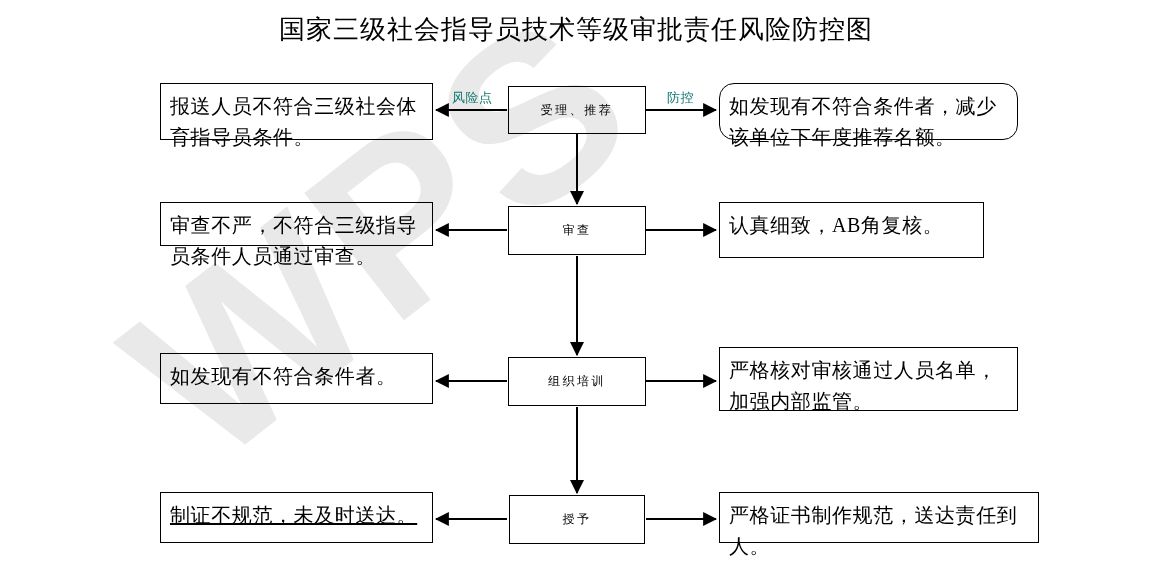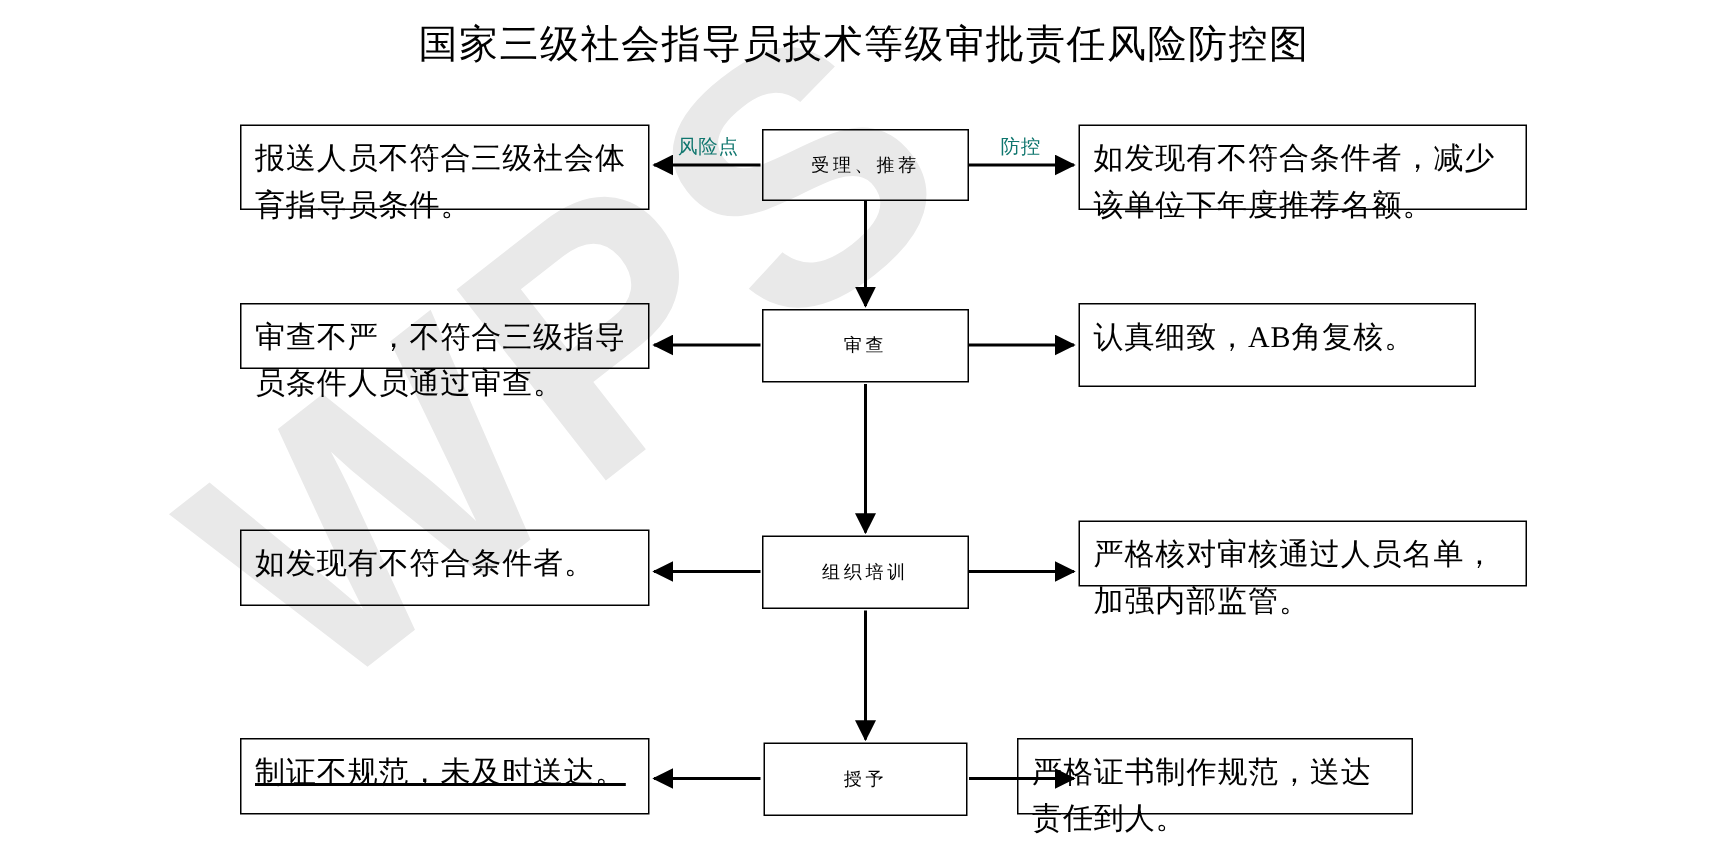--- a/index.html
+++ b/index.html
@@ -144,21 +144,21 @@
 <div id="chart">
 
   <div class="node side" style="left:160px; top:83px; width:273px; height:57px;">
     <span class="txt">报送人员不符合三级社会体育指导员条件。</span>
   </div>
 
   <div class="node process" style="left:508px; top:86px; width:138px; height:48px;">
     <span class="txt">受理、推荐</span>
   </div>
 
-  <div class="node side" style="left:719px; top:83px; width:299px; height:57px;">
+  <div class="node side" style="left:719px; top:83px; width:299px; height:57px;border-radius:15px;">
     <span class="txt">如发现有不符合条件者，减少该单位下年度推荐名额。</span>
   </div>
 
   <div class="edge-label" style="left:452px; top:89px;">风险点</div>
   <div class="edge-label" style="left:667px; top:89px;">防控</div>
 
   <div class="node side" style="left:160px; top:202px; width:273px; height:44px;">
     <span class="txt">审查不严，不符合三级指导员条件人员通过审查。</span>
   </div>
 
@@ -171,29 +171,29 @@
   </div>
 
   <div class="node side" style="left:160px; top:353px; width:273px; height:51px;">
     <span class="txt">如发现有不符合条件者。</span>
   </div>
 
   <div class="node process" style="left:508px; top:357px; width:138px; height:49px;align-items:center;">
     <span class="txt">组织培训</span>
   </div>
 
-  <div class="node side" style="left:719px; top:347px; width:299px; height:44px;">
+  <div class="node side" style="left:719px; top:347px; width:299px; height:64px;">
     <span class="txt">严格核对审核通过人员名单，加强内部监管。</span>
   </div>
 
   <div class="node side" style="left:160px; top:492px; width:273px; height:51px;text-decoration:underline;">
     <span class="txt">制证不规范，未及时送达。</span>
   </div>
 
   <div class="node process" style="left:509px; top:495px; width:136px; height:49px;">
     <span class="txt">授予</span>
   </div>
 
-  <div class="node side" style="left:678px; top:492px; width:264px; height:51px;">
+  <div class="node side" style="left:719px; top:492px; width:320px; height:51px;">
     <span class="txt">严格证书制作规范，送达责任到人。</span>
   </div>
 
 </div>
 
 </body></html>

